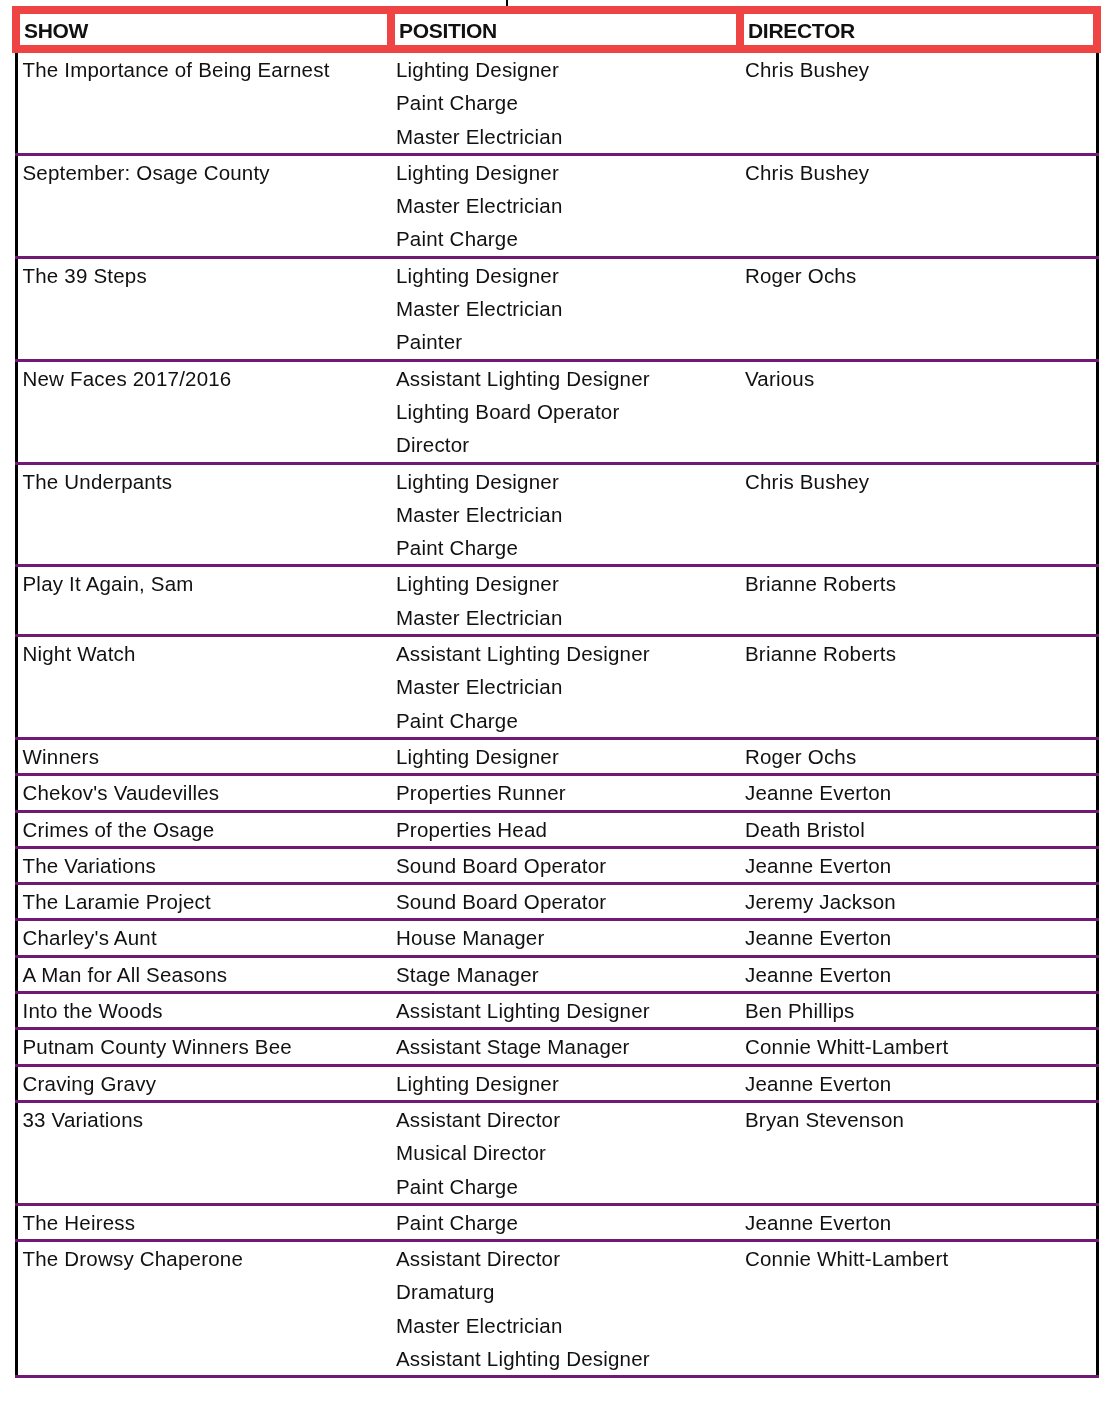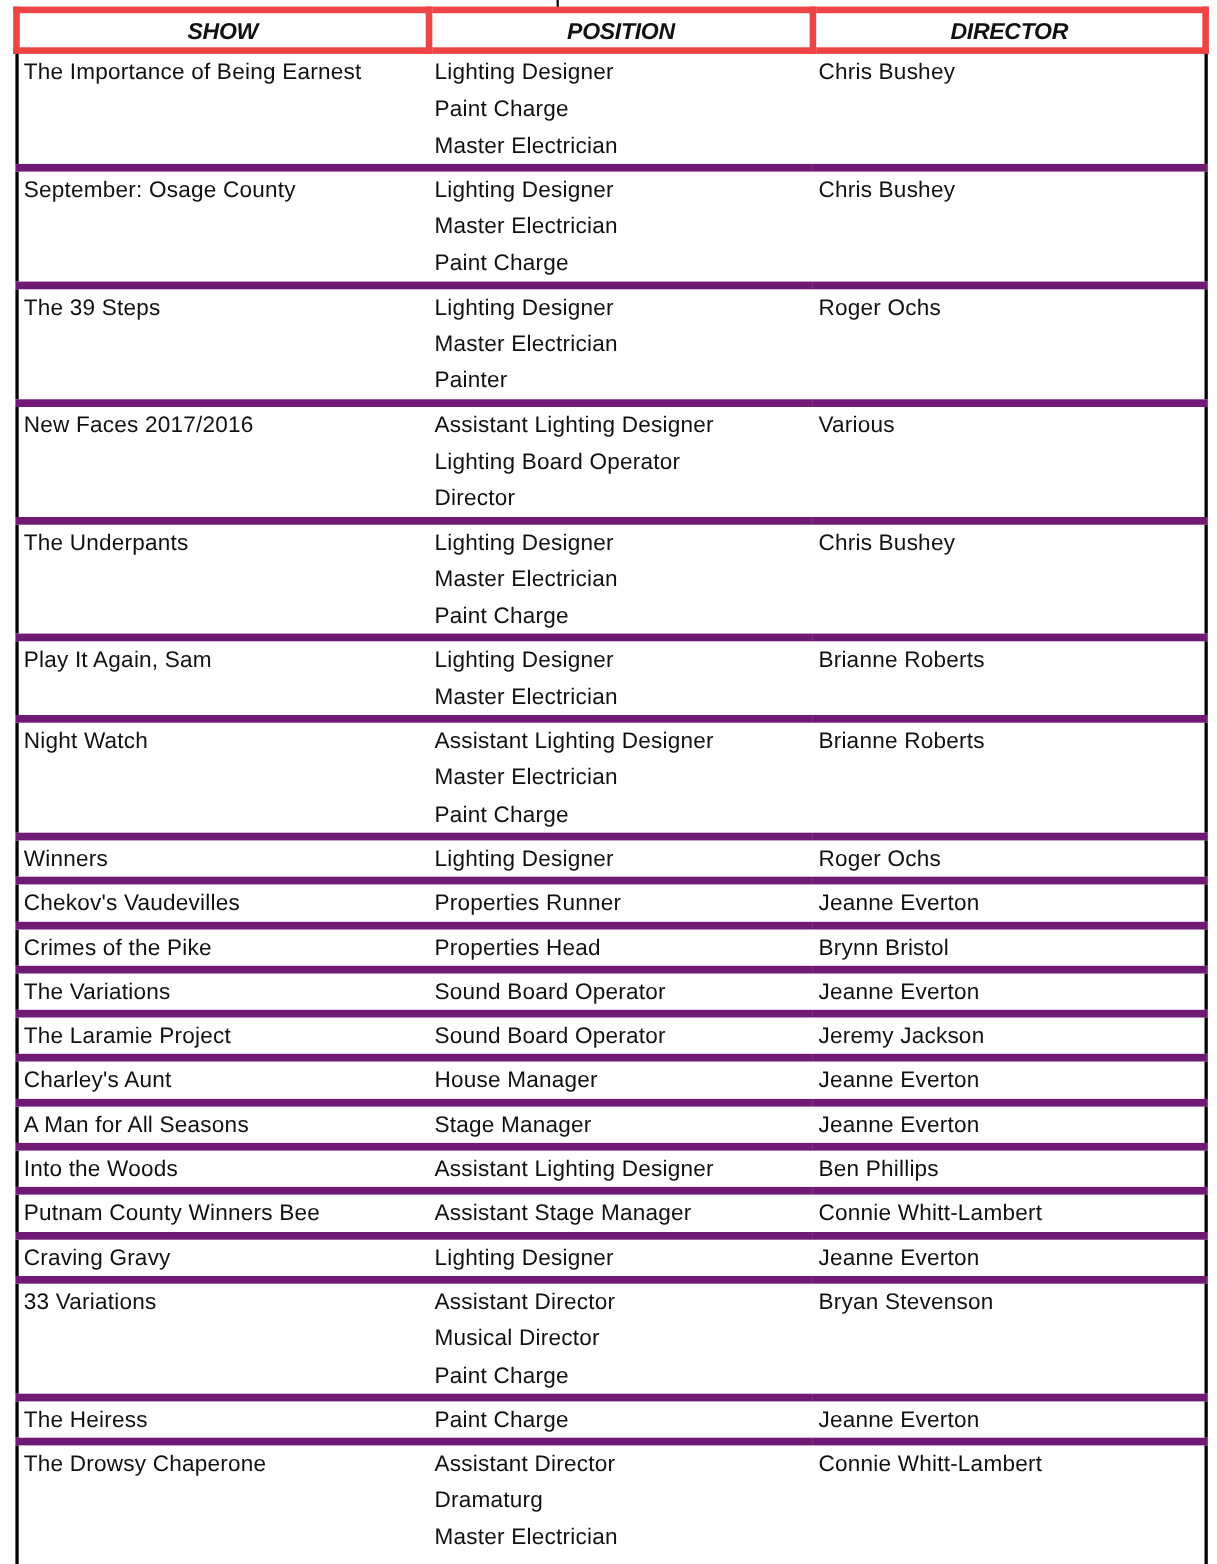--- a/index.html
+++ b/index.html
@@ -9,26 +9,26 @@
   .topline .tick { position: absolute; left: 506px; top: 0; width: 2px; height: 7px; background: #000; }
   table.grid {
     position: absolute; left: 12px; top: 6px; width: 1081px;
     border-collapse: collapse; table-layout: fixed;
     border: 3px solid #000;
   }
   col.c-show { width: 375px; }
   col.c-pos { width: 349px; }
   col.c-dir { width: 357px; }
   thead th {
-    text-align: center; font-weight: bold; font-size: 21px;
+    text-align: left; font-weight: bold; font-size: 21px;
     font-family: "Liberation Sans", sans-serif; letter-spacing: -0.3px;
     padding: 2px 4px 0 4px; height: 29px; line-height: 29px;
-    border: 6px solid #ef4444; vertical-align: middle; font-style: italic;
+    border: 8px solid #ef4444; vertical-align: middle;
   }
-  tbody tr.group { border-top: 3px solid #000; border-bottom: 7px solid #701a75; }
+  tbody tr.group { border-top: 3px solid #000; border-bottom: 3px solid #701a75; }
   tbody td {
     vertical-align: top; font-size: 20.5px; padding: 0 5px;
     font-family: "Liberation Sans", sans-serif; letter-spacing: 0.2px;
   }
   .line { height: 33.3px; line-height: 33.3px; white-space: nowrap; }
 </style>
 </head>
 <body>
 
 <div class="topline">
@@ -156,27 +156,27 @@
         </td>
         <td>
           <div class="line">Properties Runner</div>
         </td>
         <td>
           <div class="line">Jeanne Everton</div>
         </td>
       </tr>
       <tr class="group">
         <td>
-          <div class="line">Crimes of the Pike</div>
+          <div class="line">Crimes of the Osage</div>
         </td>
         <td>
           <div class="line">Properties Head</div>
         </td>
         <td>
-          <div class="line">Brynn Bristol</div>
+          <div class="line">Death Bristol</div>
         </td>
       </tr>
       <tr class="group">
         <td>
           <div class="line">The Variations</div>
         </td>
         <td>
           <div class="line">Sound Board Operator</div>
         </td>
         <td>

